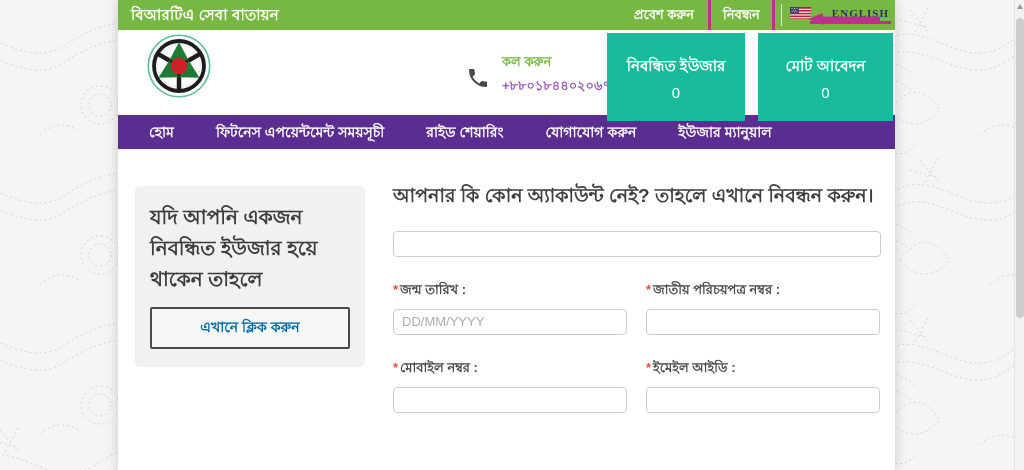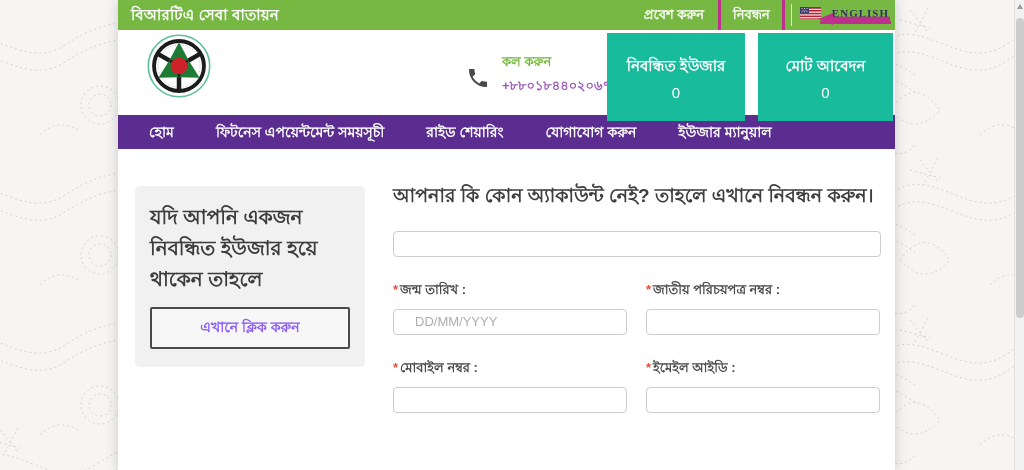--- a/index.html
+++ b/index.html
@@ -23,21 +23,21 @@
     height:30px; background:#77b843; color:#fff;
     display:flex; align-items:center; padding:0 4px 0 13px; flex:0 0 auto;
   }
   .topbar-title { font-size:15px; font-weight:bold; letter-spacing:.2px; }
   .topbar-right { margin-left:auto; display:flex; align-items:center; }
   .toplink { color:#fff; font-size:13px; font-weight:bold; text-decoration:none; padding:0 10px; cursor:pointer; }
   .ann-box { border:3px solid #bf2f8e; padding:18px 2px; margin:0 4px; }
   .ann-box .toplink { padding:0 10px; }
   .top-sep { width:1px; height:22px; background:rgba(255,255,255,.75); margin:0 6px 0 2px; }
   .lang-group { position:relative; display:flex; align-items:center; padding:2px 2px 6px 2px; cursor:pointer; }
-  .lang-label { font-size:11px; font-weight:bold; color:#30305e; letter-spacing:1px; margin-left:11px; font-family:"Liberation Serif","DejaVu Serif",serif; }
+  .lang-label { font-size:11px; font-weight:bold; color:#30305e; letter-spacing:1px; margin-left:21px; font-family:"Liberation Serif","DejaVu Serif",serif; }
   .ann-underline { position:absolute; left:22px; right:0; bottom:1px; height:3px; background:#bf2f8e; }
   .ann-arrow { position:absolute; left:20px; top:8px; width:72px; height:12px; }
 
   
   .header { height:85px; background:#ffffff; position:relative; flex:0 0 auto; }
   .logo { position:absolute; left:29px; top:4px; width:64px; height:64px; }
   .phone { position:absolute; left:348px; top:22px; display:flex; align-items:center; }
   .phone-icon { width:24px; height:24px; margin-right:12px; margin-top:6px; }
   .phone-call { font-size:13px; font-weight:bold; color:#77b843; }
   .phone-number { font-size:13px; font-weight:bold; color:#9b59b6; margin-top:3px; }
@@ -60,30 +60,30 @@
 
   
   .main { position:relative; background:#fff; flex:1 1 auto; overflow:hidden; }
   .info-box {
     position:absolute; left:17px; top:37px; width:230px;
     background:#f1f1f1; border-radius:5px; padding:16px 15px 18px 15px;
   }
   .info-text { font-size:20px; font-weight:bold; color:#3d3d3d; line-height:1.55; }
   .info-btn {
     margin-top:12px; width:100%; background:#f7f7f7; border:2px solid #4a4a4a; border-radius:2px;
-    font-size:14px; font-weight:bold; color:#8b5cf6; padding:7px 6px; cursor:pointer;
+    font-size:14px; font-weight:bold; color:#0369a1; padding:7px 6px; cursor:pointer;
     font-family:inherit;
   }
   .form-area { position:absolute; left:275px; top:33px; width:488px; }
   .form-heading { font-size:19px; font-weight:bold; color:#3f3f3f; line-height:1.5; margin-bottom:20px; }
   .field-label { font-size:13px; font-weight:bold; color:#4a4a4a; margin-bottom:8px; }
   .req { color:#e74c3c; margin-right:2px; }
   .text-input {
     width:100%; height:26px; border:1px solid #cdcdcd; border-radius:4px;
-    padding:4px 21px; font-size:13px; color:#333; background:#fff; font-family:inherit;
+    padding:4px 8px; font-size:13px; color:#333; background:#fff; font-family:inherit;
   }
   .text-input::placeholder { color:#aeaeae; }
   .field-group { margin-bottom:23px; }
   .two-col { display:flex; gap:19px; }
   .two-col .col { width:234px; }
 
   
   .scrollbar { position:absolute; right:0; top:0; width:10px; height:470px; background:#f2f2f2; border-left:1px solid #e3e3e3; z-index:2; }
   .scroll-thumb { position:absolute; left:1px; top:18px; width:8px; height:300px; background:#cccccc; border-radius:4px; cursor:pointer; }
   .scroll-up { position:absolute; left:2px; top:4px; width:0; height:0; border-left:3px solid transparent; border-right:3px solid transparent; border-bottom:5px solid #9a9a9a; }

